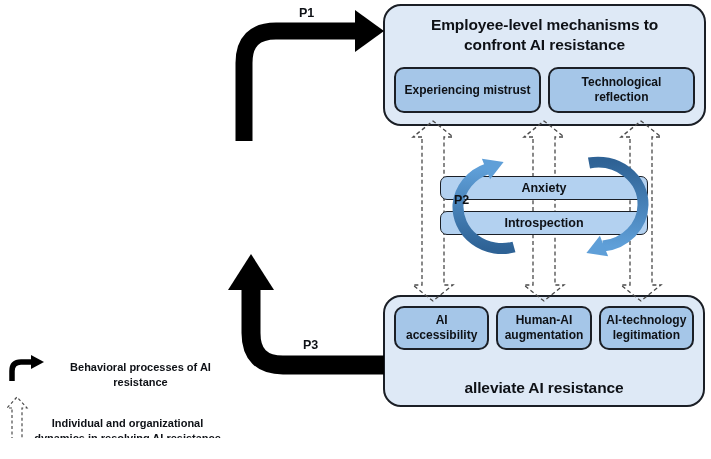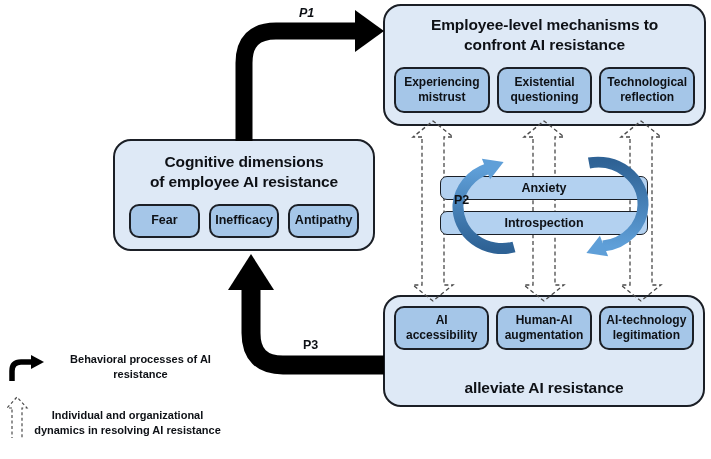--- a/index.html
+++ b/index.html
@@ -49,26 +49,26 @@
   .bar{
     position:absolute;left:440px;width:208px;height:24px;box-sizing:border-box;z-index:3;
     background:var(--bar-fill,#b3d1f0);border:1.5px solid var(--border,#1b1f26);
     border-radius:7px;display:flex;align-items:center;justify-content:center;
     font-size:12.5px;
   }
   .bar-anxiety{top:176px;}
   .bar-introspection{top:211px;}
 
   .plabel{position:absolute;z-index:5;font-size:12.5px;}
-  .plabel-p1{left:299px;top:6px;font-style:italic;}
+  .plabel-p1{left:299px;top:6px;}
   .plabel-p2{left:406px;top:193px;margin-left:48px;}
   .plabel-p3{left:303px;top:338px;text-align:right;}
 
   .legend-text{
-    position:absolute;z-index:2;text-align:center;font-size:11px;line-height:1.32;
+    position:absolute;z-index:2;text-align:center;font-size:11px;line-height:1.32;margin-top:8px;
   }
   .legend-behavioral{left:48px;top:352px;width:185px;}
   .legend-dynamics{left:30px;top:408px;width:195px;}
 
   .solid-stroke{fill:none;stroke:var(--arrow-black,#000000);}
   .dashed-stroke{fill:none;stroke:var(--dashed-gray,#4a4a4a);stroke-width:1.3;stroke-dasharray:4 2.8;}
 </style>
 </head>
 <body>
 
@@ -97,36 +97,24 @@
     <path d="M12,408 L7,408 L17,397 L27,408 L22,408 L22,442 L27,442 L17,453 L7,442 L12,442 Z" style="fill:none;stroke:var(--dashed-gray,#4a4a4a);stroke-width:1.2;stroke-dasharray:3 2.5"></path>
   </svg>
 
   <div class="bigbox box-employee">
     <div class="title">
       <span>Employee-level mechanisms to</span>
       <span>confront AI resistance</span>
     </div>
     <div class="items">
       <div class="subbox">Experiencing mistrust</div>
-      <div class="subbox">Existential questioning</div>
       <div class="subbox">Technological reflection</div>
     </div>
   </div>
 
-  <div class="bigbox box-cognitive">
-    <div class="title">
-      <span>Cognitive dimensions</span>
-      <span>of employee AI resistance</span>
-    </div>
-    <div class="items">
-      <div class="subbox oneline">Fear</div>
-      <div class="subbox oneline">Inefficacy</div>
-      <div class="subbox oneline">Antipathy</div>
-    </div>
-  </div>
 
   <div class="bigbox box-org">
     <div class="items">
       <div class="subbox">AI accessibility</div>
       <div class="subbox">Human-AI augmentation</div>
       <div class="subbox">AI-technology legitimation</div>
     </div>
     <div class="title">
       <span>alleviate AI resistance</span>
     </div>

